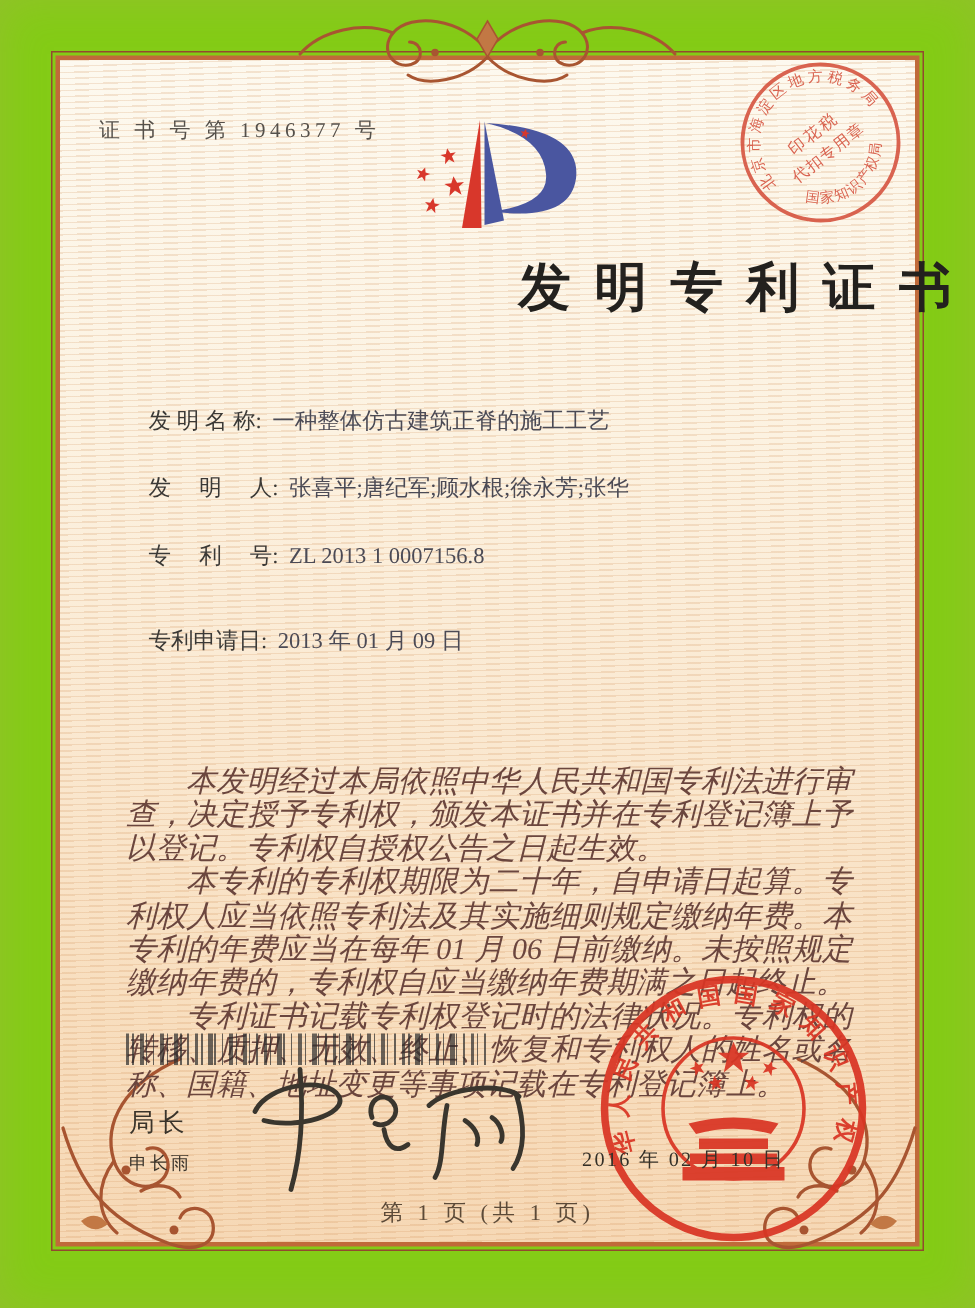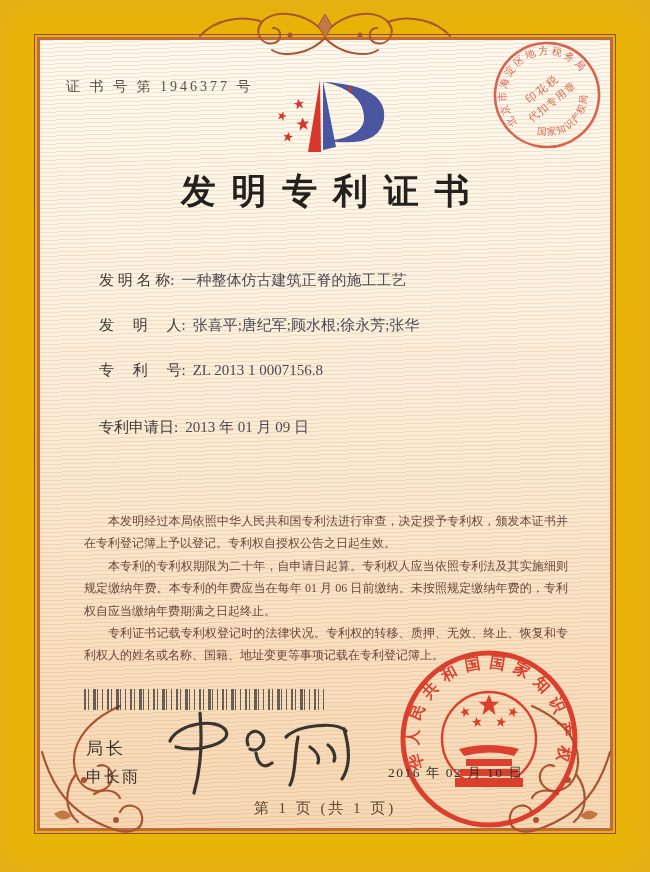--- a/index.html
+++ b/index.html
@@ -1,59 +1,59 @@
 <!DOCTYPE html>
 <html><head>
 <meta charset="utf-8">
 <style>
   html,body{margin:0;padding:0;}
   body{background:#efe9da;font-family:"Liberation Serif","DejaVu Serif",serif;}
   .page{
     position:relative;width:650px;height:872px;margin:0 auto;
-    background:#eab308;overflow:hidden;
+    background:#84cc16;overflow:hidden;
     box-shadow:inset 0 0 30px rgba(190,160,110,.25);
   }
   
   .frame-outer{
     position:absolute;left:34px;top:34px;right:34px;bottom:38px;
     border:1px solid #93492f;
   }
   .frame-inner{
     position:absolute;left:2px;top:2px;right:2px;bottom:2px;
     border:3px solid #c06a3a;
     background:
       repeating-linear-gradient(178deg, rgba(205,135,75,.20) 0 1px, rgba(255,255,255,0) 1px 4px),
       linear-gradient(180deg,#fdf9ef 0%,#fcf2e1 32%,#fae8d0 58%,#f8dfc0 78%,#f6d8b5 100%);
   }
   
   .cert-number{position:absolute;left:66px;top:78px;font-size:14px;letter-spacing:3px;color:#55504a;z-index:4;}
   .title{
-    position:absolute;left:0;right:0;top:168px;text-align:center;z-index:4;
+    position:absolute;left:0;right:0;top:168px;text-align:right;z-index:4;
     font-size:35px;font-weight:bold;color:#23211e;letter-spacing:.45em;text-indent:.45em;
   }
   .field-row{position:absolute;left:84px;font-size:15px;color:#33312e;white-space:pre;z-index:4;}
   .flabel{color:#3b3936;}
   .fvalue{color:#4b4a55;margin-left:7px;}
   .body-text{
     position:absolute;left:84px;top:510px;width:484px;z-index:4;
-    font-size:12px;line-height:22.4px;color:#6b463e;
+    font-size:20px;line-height:22.4px;color:#6b463e;font-style:italic;
     text-align:justify;
   }
   .body-text p{margin:0;text-indent:2em;}
   .barcode{
     position:absolute;left:84px;top:689px;width:240px;height:21px;opacity:.72;z-index:4;
     background-image:repeating-linear-gradient(90deg,
       #2f2f2f 0px,#2f2f2f 2px,transparent 2px,transparent 4px,
       #2f2f2f 4px,#2f2f2f 5px,transparent 5px,transparent 9px,
       #2f2f2f 9px,#2f2f2f 12px,transparent 12px,transparent 13px,
       #2f2f2f 13px,#2f2f2f 14px,transparent 14px,transparent 18px,
       #2f2f2f 18px,#2f2f2f 19px,transparent 19px,transparent 23px);
   }
   .sig-title{position:absolute;left:86px;top:737px;font-size:17px;letter-spacing:3px;color:#3a342b;z-index:4;font-family:"Liberation Sans","DejaVu Sans",sans-serif;}
-  .sig-name{position:absolute;left:86px;top:767px;font-size:16px;letter-spacing:2px;color:#3a342b;z-index:4;font-family:"Liberation Sans","DejaVu Sans",sans-serif;}
+  .sig-name{position:absolute;left:86px;top:767px;font-size:12px;letter-spacing:2px;color:#3a342b;z-index:4;font-family:"Liberation Sans","DejaVu Sans",sans-serif;}
   .signature-svg{position:absolute;left:140px;top:703px;z-index:4;}
   .seal-date{position:absolute;left:388px;top:764px;width:220px;font-size:13.5px;letter-spacing:1.5px;color:#343028;z-index:6;}
   .footer{position:absolute;left:0;right:0;top:799px;text-align:center;font-size:15px;letter-spacing:3px;color:#5c4a38;z-index:4;}
   
   .logo-svg{position:absolute;left:266px;top:74px;z-index:4;}
   .main-seal{position:absolute;left:398px;top:648px;z-index:5;opacity:.93;}
   .tax-seal{position:absolute;left:486px;top:34px;z-index:5;transform:rotate(-38deg);opacity:.88;}
   .ornament{position:absolute;z-index:3;}
   .orn-top{left:190px;top:4px;}
   .orn-bl{left:24px;top:694px;}

